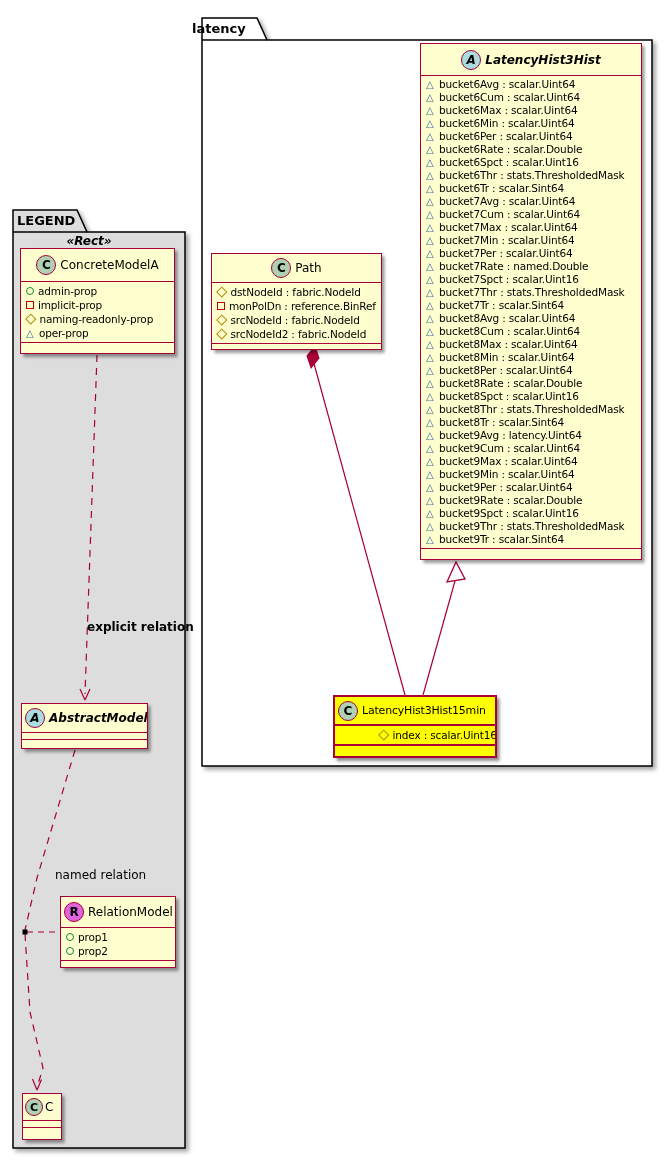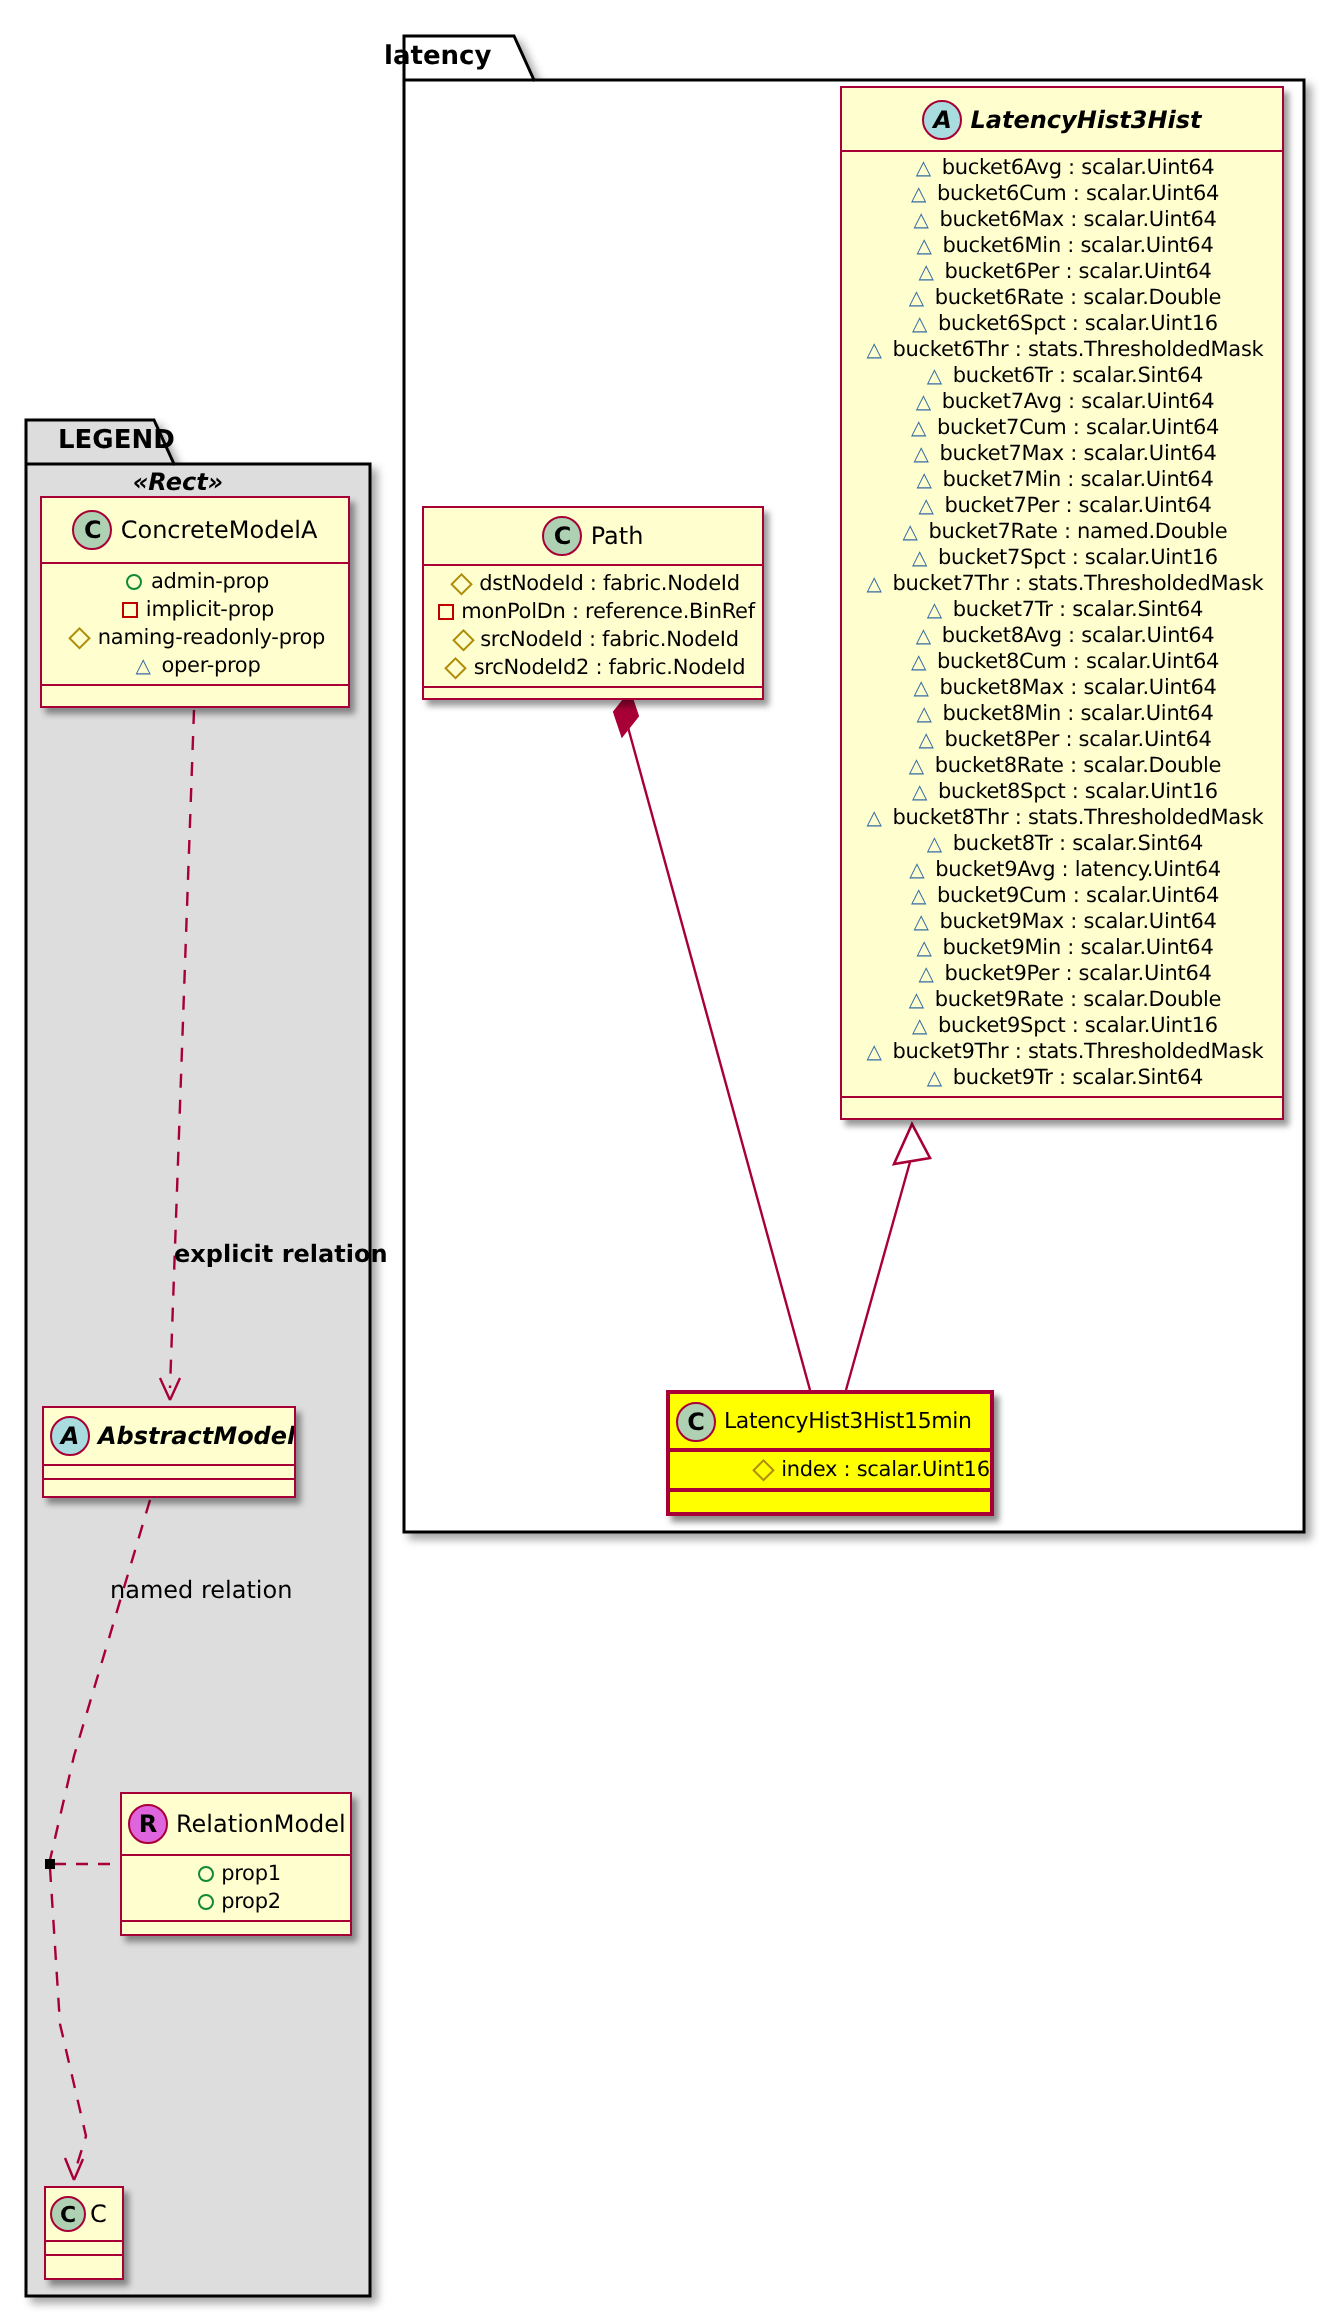--- a/index.html
+++ b/index.html
@@ -6,26 +6,26 @@
   #canvas{
     position:relative;width:671px;height:1160px;overflow:hidden;
     font-family:"DejaVu Sans","Liberation Sans",sans-serif;color:#000;
     background:#FFFFFF;
   }
   #bg-layer{position:absolute;left:0;top:0;z-index:1;}
   .frames{filter:drop-shadow(3px 3px 2px rgba(0,0,0,0.35));}
 
   .pkg-title{position:absolute;z-index:3;font-weight:bold;font-size:13px;line-height:18px;white-space:nowrap;}
   #latency-title{left:192px;top:20px;}
-  #legend-title{left:29px;top:212px;}
+  #legend-title{left:17px;top:212px;}
   #legend-stereo{position:absolute;z-index:3;left:13px;top:234px;width:152px;text-align:center;
     font-style:italic;font-weight:bold;font-size:12px;}
   .rel-label{position:absolute;z-index:3;font-size:12px;line-height:14px;white-space:nowrap;}
   #lbl-explicit{left:87px;top:620px;font-weight:bold;}
-  #lbl-named{left:55px;top:788px;}
+  #lbl-named{left:55px;top:868px;}
 
   .uml-class{
     position:absolute;z-index:2;box-sizing:border-box;
     background:#FEFECE;border:1.5px solid #A80036;
     box-shadow:2.5px 3px 3px rgba(0,0,0,0.4);
     display:flex;flex-direction:column;
   }
   .uml-header{
     display:flex;align-items:center;justify-content:center;gap:4px;
     flex:0 0 auto;box-sizing:border-box;border-bottom:1.5px solid #A80036;
@@ -42,21 +42,21 @@
   }
   .icon-c{background:#ADD1B2;}
   .icon-a{background:#A9DCDF;font-style:italic;}
   .icon-r{background:#DF65DF;}
   .cls-icon.small{width:18px;height:18px;font-size:11px;}
 
   .uml-attrs{
     flex:0 0 auto;box-sizing:border-box;border-bottom:1.5px solid #A80036;
     padding:2px 2px 2px 5px;overflow:hidden;
   }
-  .attr-row{display:flex;align-items:center;gap:4px;height:13px;line-height:13px;white-space:nowrap;justify-content:center;}
+  .attr-row{display:flex;align-items:center;gap:4px;height:13px;line-height:13px;white-space:nowrap;}
   .roomy .attr-row{height:14px;line-height:14px;}
   .attr-text{font-size:10.5px;letter-spacing:-0.15px;}
   .uml-methods{flex:1 1 auto;}
   .empty-comp{flex:0 0 auto;height:6px;border-bottom:1.5px solid #A80036;}
   .empty-comp.last{border-bottom:none;flex:1 1 auto;}
 
   
   .ai{flex:0 0 auto;display:inline-block;}
   .ai-circle{width:6px;height:6px;border:1.5px solid #108938;border-radius:50%;}
   .ai-square{width:6px;height:6px;border:1.5px solid #C00000;}

